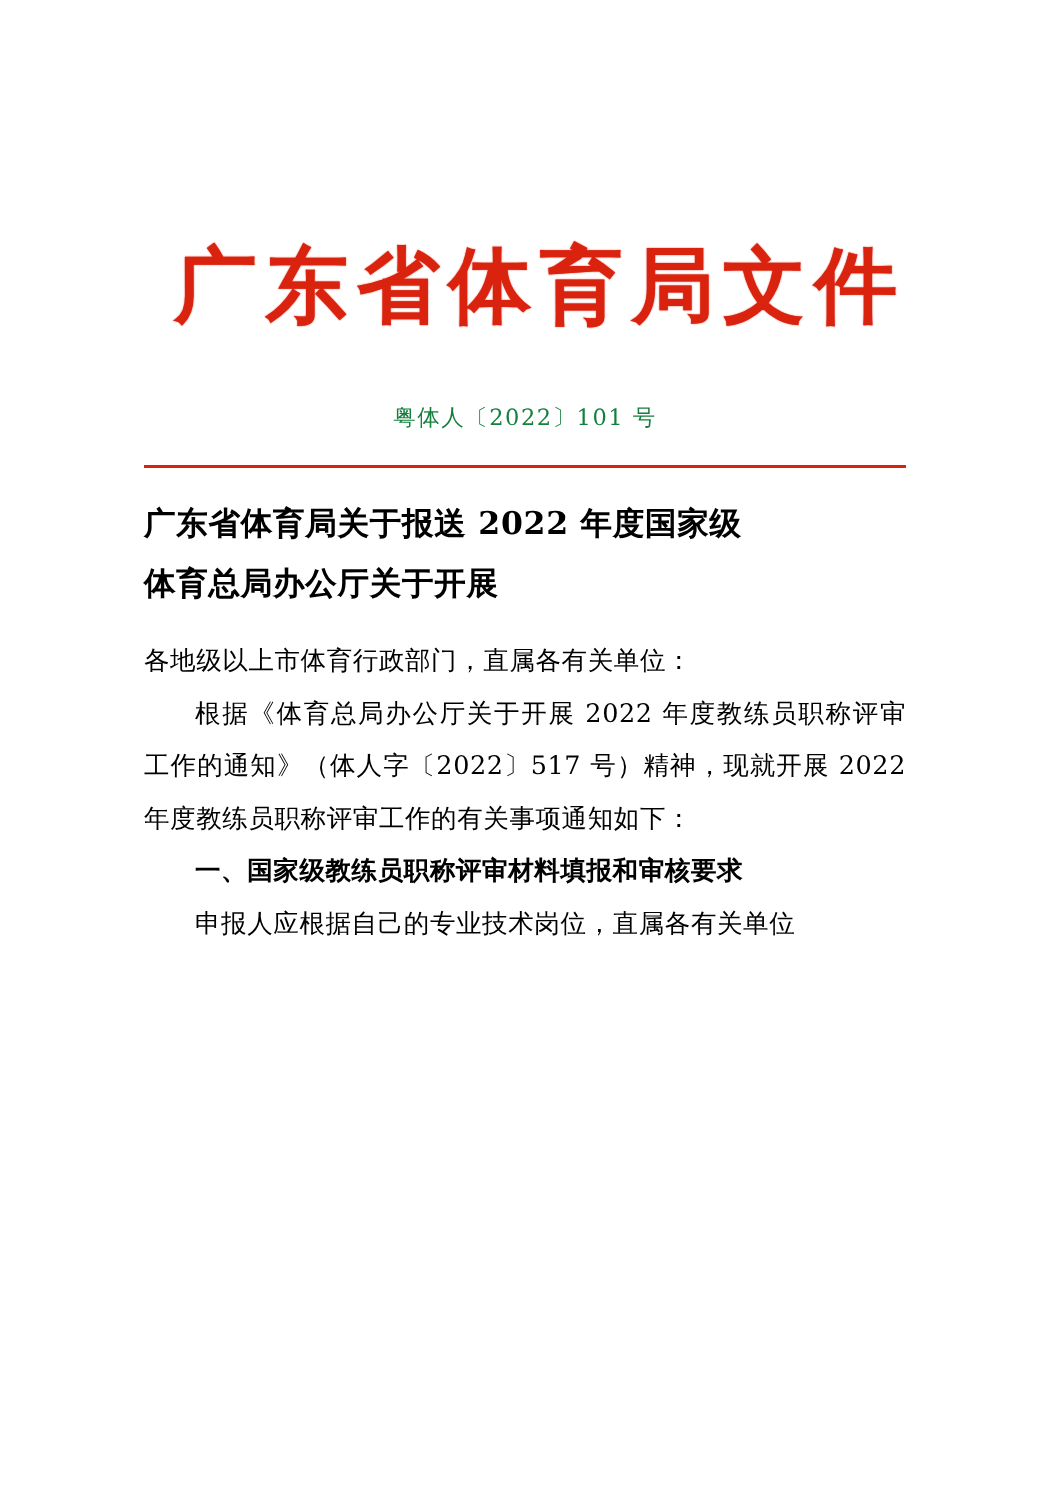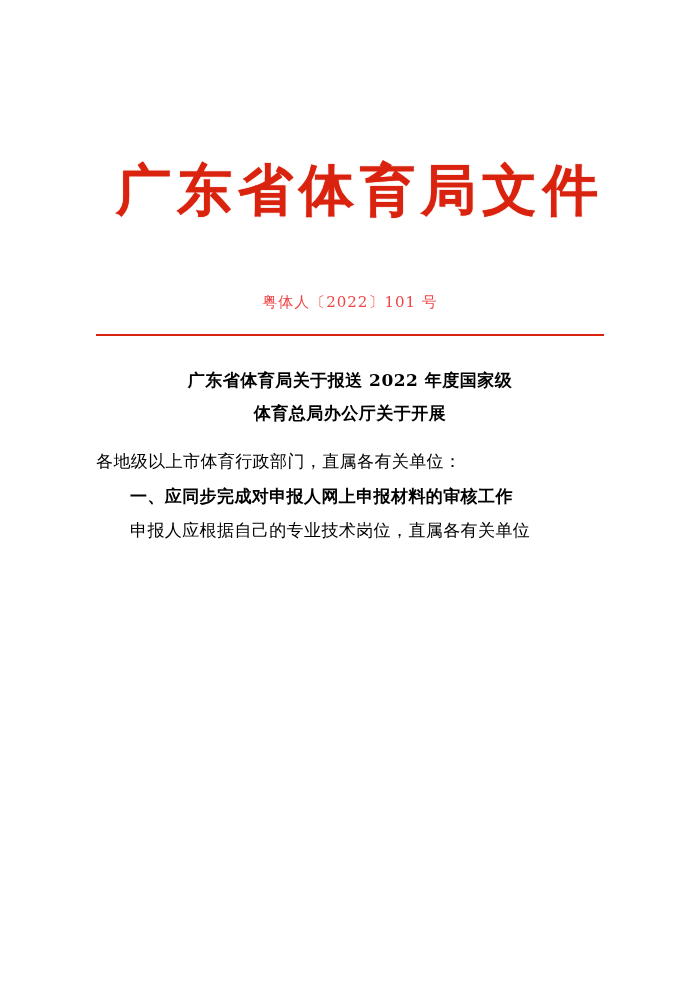--- a/index.html
+++ b/index.html
@@ -26,37 +26,36 @@
     text-align: right;
     color: #d9230f;
     font-family: "DejaVu Serif", "Liberation Serif", serif;
     font-weight: bold;
     font-size: 55px;
     letter-spacing: 6px;
     line-height: 1.1;
     text-shadow: 0 0 1px #d9230f;
   }
   .doc-number {
-    margin-top: 72px;
+    margin-top: 48px;
     text-align: center;
     font-size: 15px;
     letter-spacing: 1px;
-    color: #ef4444;
+    color: #15803d;
   }
   .red-rule {
     margin-top: 22px;
     height: 2px;
     background: #d9230f;
     width: 100%;
   }
   .title {
-    margin-top: 28px;
-    text-align: center;
+    margin-top: 17px;
     font-weight: bold;
-    font-size: 17px;
+    font-size: 21px;
     line-height: 1.95;
     letter-spacing: 0.5px;
     color: #000;
   }
   .body-text {
     margin-top: 14px;
     font-size: 17px;
     line-height: 2.05;
     text-align: justify;
     text-justify: inter-ideograph;
@@ -85,17 +84,18 @@
 
   <div class="red-rule"></div>
 
   <div class="title">
     <div>广东省体育局关于报送 2022 年度国家级</div>
     <div>体育总局办公厅关于开展</div>
   </div>
 
   <div class="body-text">
     <p class="para noindent">各地级以上市体育行政部门，直属各有关单位：</p>
-    <p class="para heading">一、应同步完成对申报人网上申报材料的审核工作</p>
+    <p class="para">根据《体育总局办公厅关于开展 2022 年度教练员职称评审工作的通知》（体人字〔2022〕517 号）精神，现就开展 2022 年度教练员职称评审工作的有关事项通知如下：</p>
+    <p class="para heading">一、国家级教练员职称评审材料填报和审核要求</p>
     <p class="para">申报人应根据自己的专业技术岗位，直属各有关单位</p>
   </div>
 
 </div>
 
 </body></html>

